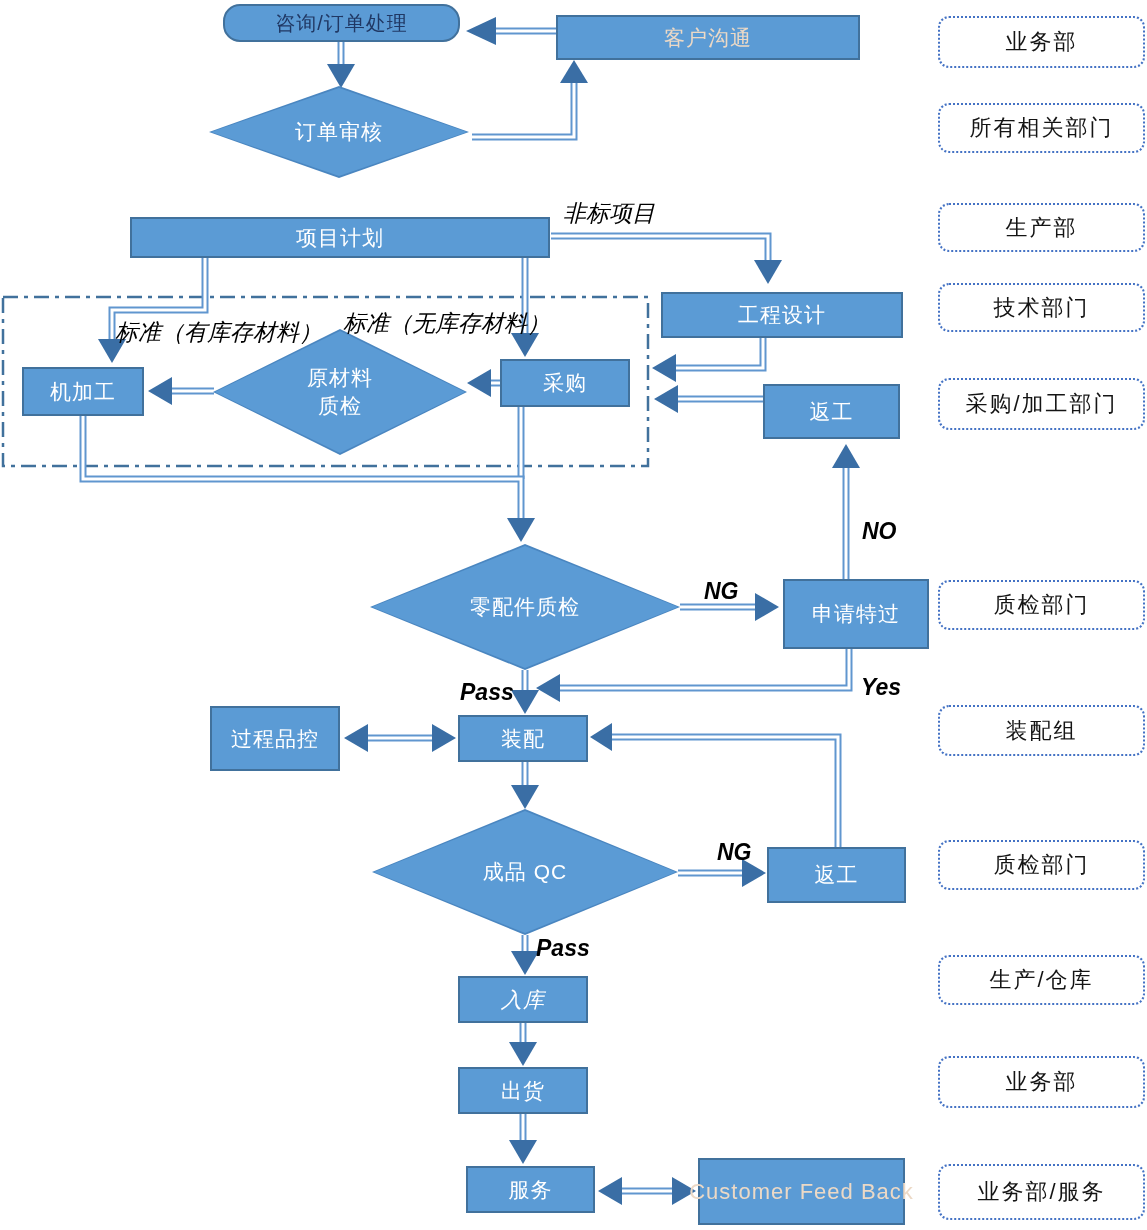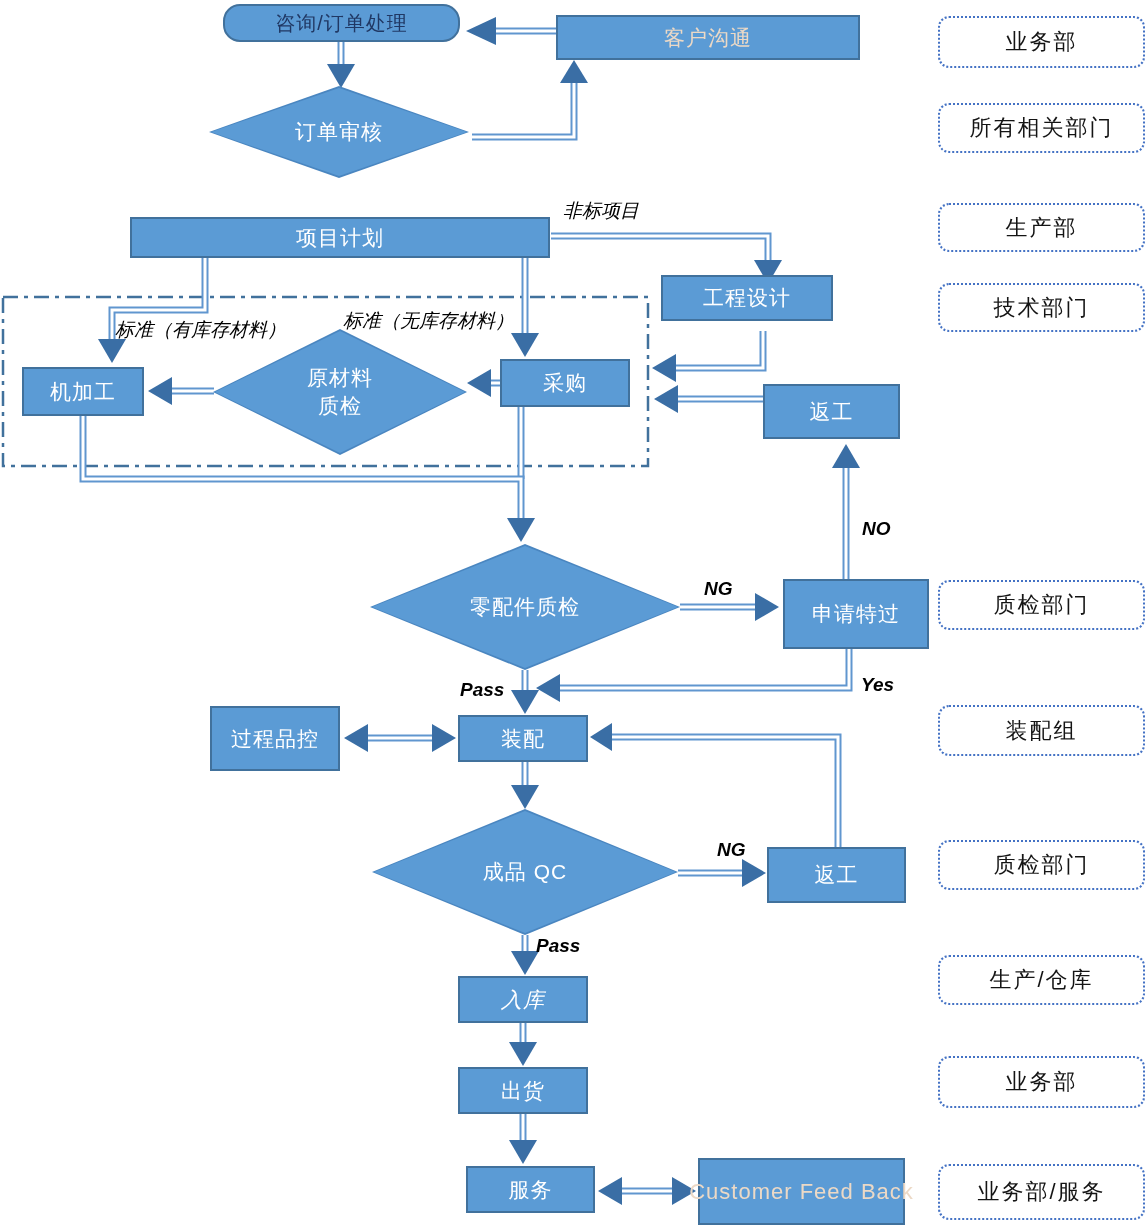--- a/index.html
+++ b/index.html
@@ -37,21 +37,21 @@
 
   .dept {
     position:absolute; z-index:2; left:938px; width:207px; box-sizing:border-box;
     background:#ffffff; border:2px dotted #4472c4; border-radius:11px;
     display:flex; align-items:center; justify-content:center;
     color:#141414; font-size:22px; letter-spacing:2px; white-space:nowrap;
   }
 
   .elabel {
     position:absolute; z-index:3; font-style:italic; color:#000000;
-    font-size:19px; white-space:nowrap;
+    font-size:23px; white-space:nowrap;
   }
   .elabel.en { font-weight:600; }
 </style>
 </head>
 <body>
 
 <div id="canvas">
 
   <svg id="connector-layer" width="1147" height="1230" viewBox="0 0 1147 1230" xmlns="http://www.w3.org/2000/svg">
 
@@ -203,21 +203,21 @@
   <div class="node dark-text" style="left:223px; top:4px; width:237px; height:38px;">咨询/订单处理</div>
 
   <div class="node cream-text" style="left:556px; top:15px; width:304px; height:45px;">客户沟通</div>
 
   <div class="diamond" style="left:209px; top:86px; width:260px; height:92px;">
     <div class="inner">订单审核</div>
   </div>
 
   <div class="node" style="left:130px; top:217px; width:420px; height:41px;text-align:center;">项目计划</div>
 
-  <div class="node" style="left:661px; top:275px; width:172px; height:46px;">工程设计</div>
+  <div class="node" style="left:661px; top:292px; width:242px; height:46px;">工程设计</div>
 
   <div class="node" style="left:22px; top:367px; width:122px; height:49px;">机加工</div>
 
   <div class="diamond" style="left:213px; top:329px; width:254px; height:126px;">
     <div class="inner">
       <span>原材料</span>
       <span>质检</span>
     </div>
   </div>
 
@@ -256,20 +256,21 @@
   <div class="elabel en" style="left:704px; top:578px;">NG</div>
   <div class="elabel en" style="left:861px; top:674px;">Yes</div>
   <div class="elabel en" style="left:460px; top:679px;">Pass</div>
   <div class="elabel en" style="left:717px; top:839px;">NG</div>
   <div class="elabel en" style="left:536px; top:935px;">Pass</div>
 
   <div class="dept" style="top:16px;   height:52px;">业务部</div>
   <div class="dept" style="top:103px;  height:50px;">所有相关部门</div>
   <div class="dept" style="top:203px;  height:49px;">生产部</div>
   <div class="dept" style="top:283px;  height:49px;">技术部门</div>
+  <div class="dept" style="top:378px;  height:52px;">采购/加工部门</div>
   <div class="dept" style="top:580px;  height:50px;">质检部门</div>
   <div class="dept" style="top:705px;  height:51px;">装配组</div>
   <div class="dept" style="top:840px;  height:50px;">质检部门</div>
   <div class="dept" style="top:955px;  height:50px;">生产/仓库</div>
   <div class="dept" style="top:1056px; height:52px;">业务部</div>
   <div class="dept" style="top:1164px; height:56px;">业务部/服务</div>
 
 </div>
 
 </body></html>

